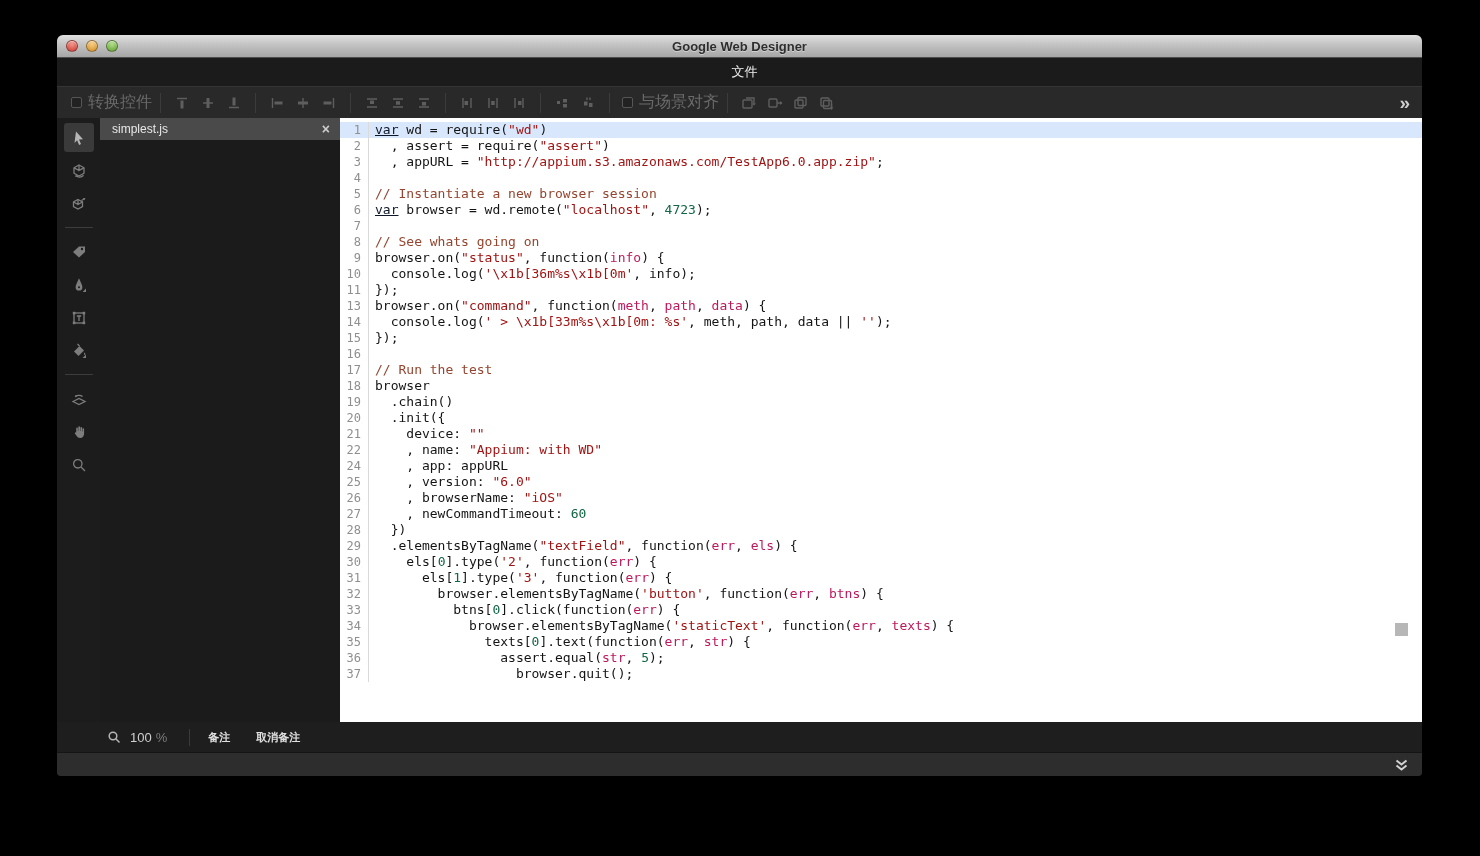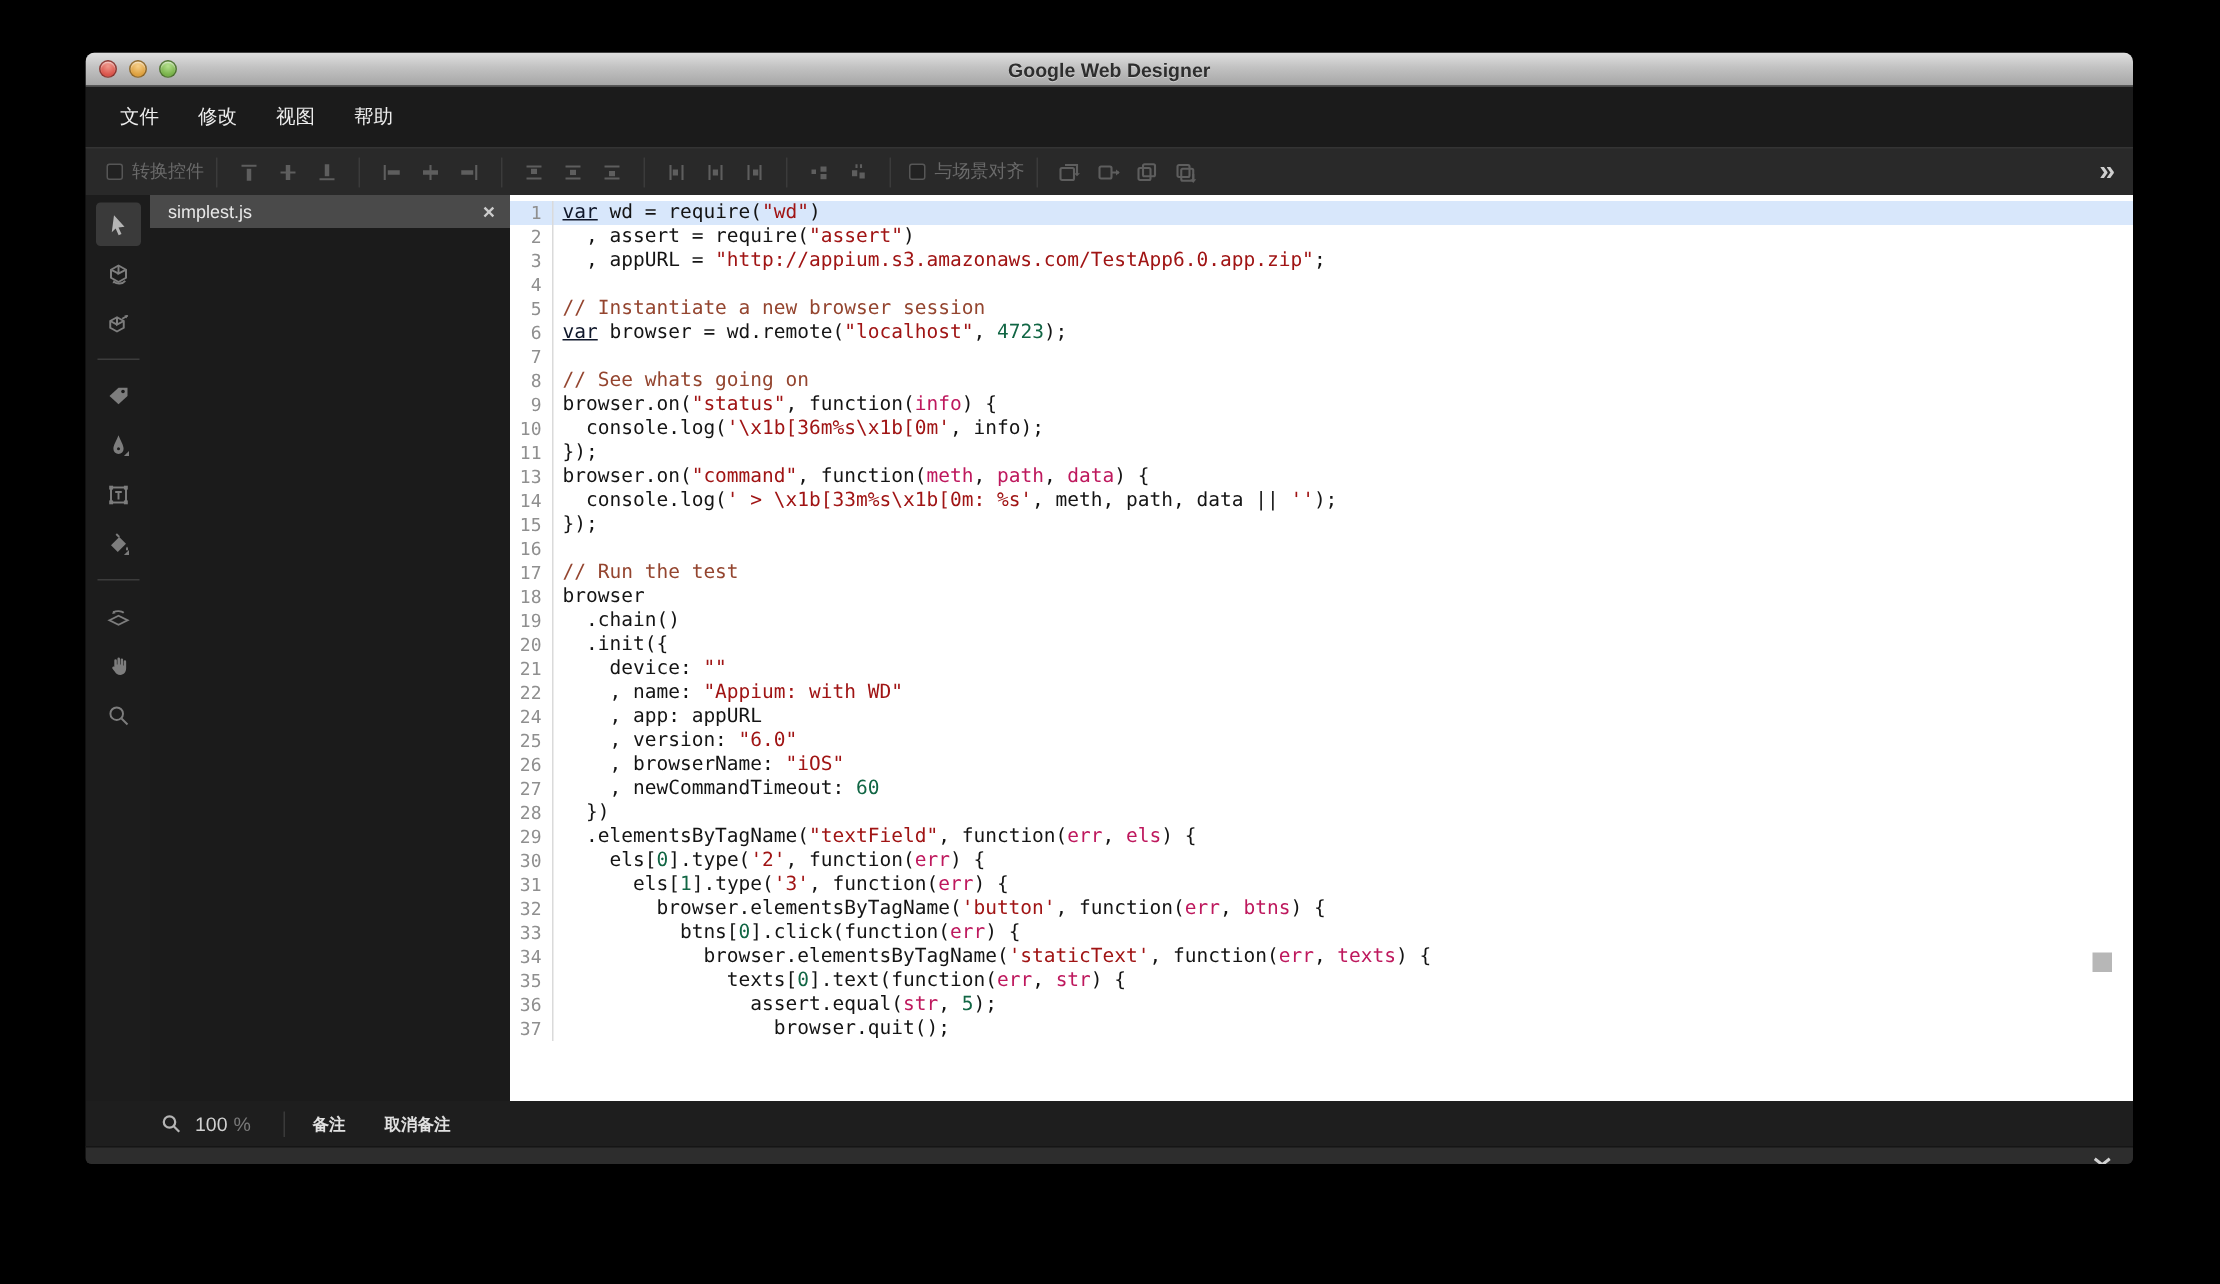--- a/index.html
+++ b/index.html
@@ -15,29 +15,29 @@
               display:flex; align-items:center; justify-content:center; }
   .title { font-size:13px; font-weight:600; color:#2e2e2e; text-shadow:0 1px 0 rgba(255,255,255,.4); }
   .traffic { position:absolute; left:9px; top:0; height:100%; display:flex; align-items:center; gap:8px; }
   .tl { width:12px; height:12px; border-radius:50%; display:inline-block; border:1px solid rgba(0,0,0,.35);
         box-shadow:inset 0 1px 1px rgba(255,255,255,.6); }
   .tl.red    { background:radial-gradient(circle at 50% 30%, #f09a8e, #d9534a 70%); }
   .tl.yellow { background:radial-gradient(circle at 50% 30%, #f7d08a, #dd9f3d 70%); }
   .tl.green  { background:radial-gradient(circle at 50% 30%, #b5e08e, #77b148 70%); }
 
   
-  .menubar { height:40px; background:#1b1b1b; display:flex; align-items:center; padding-left:10px; }
+  .menubar { height:28px; background:#1b1b1b; display:flex; align-items:center; padding-left:10px;flex-direction:column; }
   .menu-item { color:#ececec; font-size:13px; padding:0 13px; line-height:28px; cursor:default; }
 
   
   .toolbar { height:32px; background:#292929; border-top:1px solid #343434;
              display:flex; align-items:center; padding:0 10px; color:#676767; position:relative; }
   .tb-check { width:11px; height:11px; border:1px solid #565656; border-radius:2px; background:#222;
               display:inline-block; margin:0 6px 0 4px; flex:none; }
-  .tb-label { font-size:12px; color:#6a6a6a; white-space:nowrap; }
+  .tb-label { font-size:16px; color:#6a6a6a; white-space:nowrap; }
   .tb-sep { width:1px; height:20px; background:#3b3b3b; margin:0 8px; flex:none; }
   .tb-btn { width:26px; height:24px; display:flex; align-items:center; justify-content:center; flex:none; }
   .tb-btn svg { stroke:#5e5e5e; fill:none; stroke-width:1.4; }
   .tb-btn svg .f { fill:#5e5e5e; stroke:none; }
   .tb-overflow { position:absolute; right:14px; top:0; height:100%; display:flex; align-items:center;
                  color:#cfcfcf; font-size:19px; letter-spacing:-2px; font-weight:700; }
 
   
   .mainrow { display:flex; height:604px; }
   .toolpanel { width:43px; background:#1c1c1c; display:flex; flex-direction:column; align-items:center;

